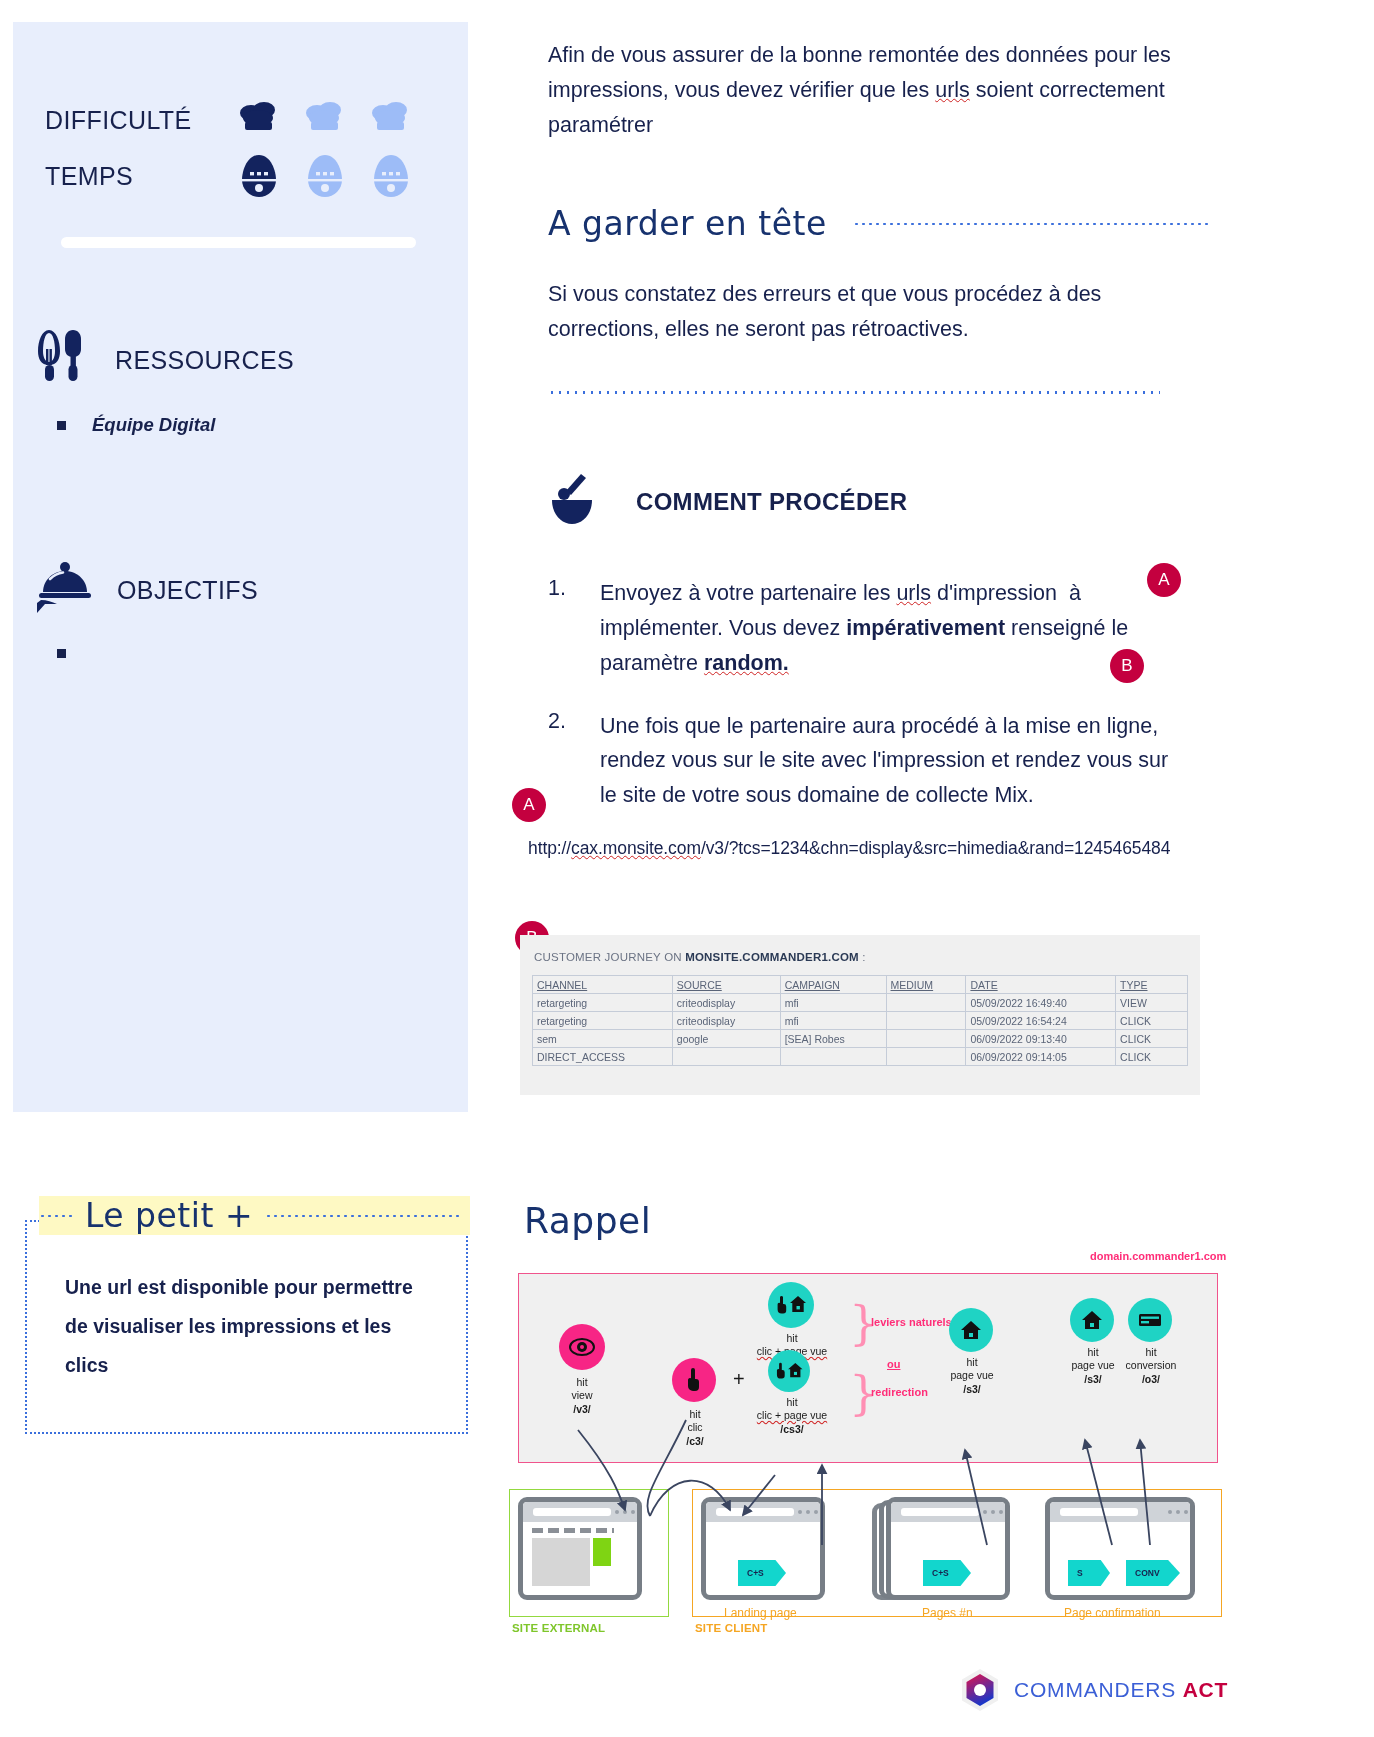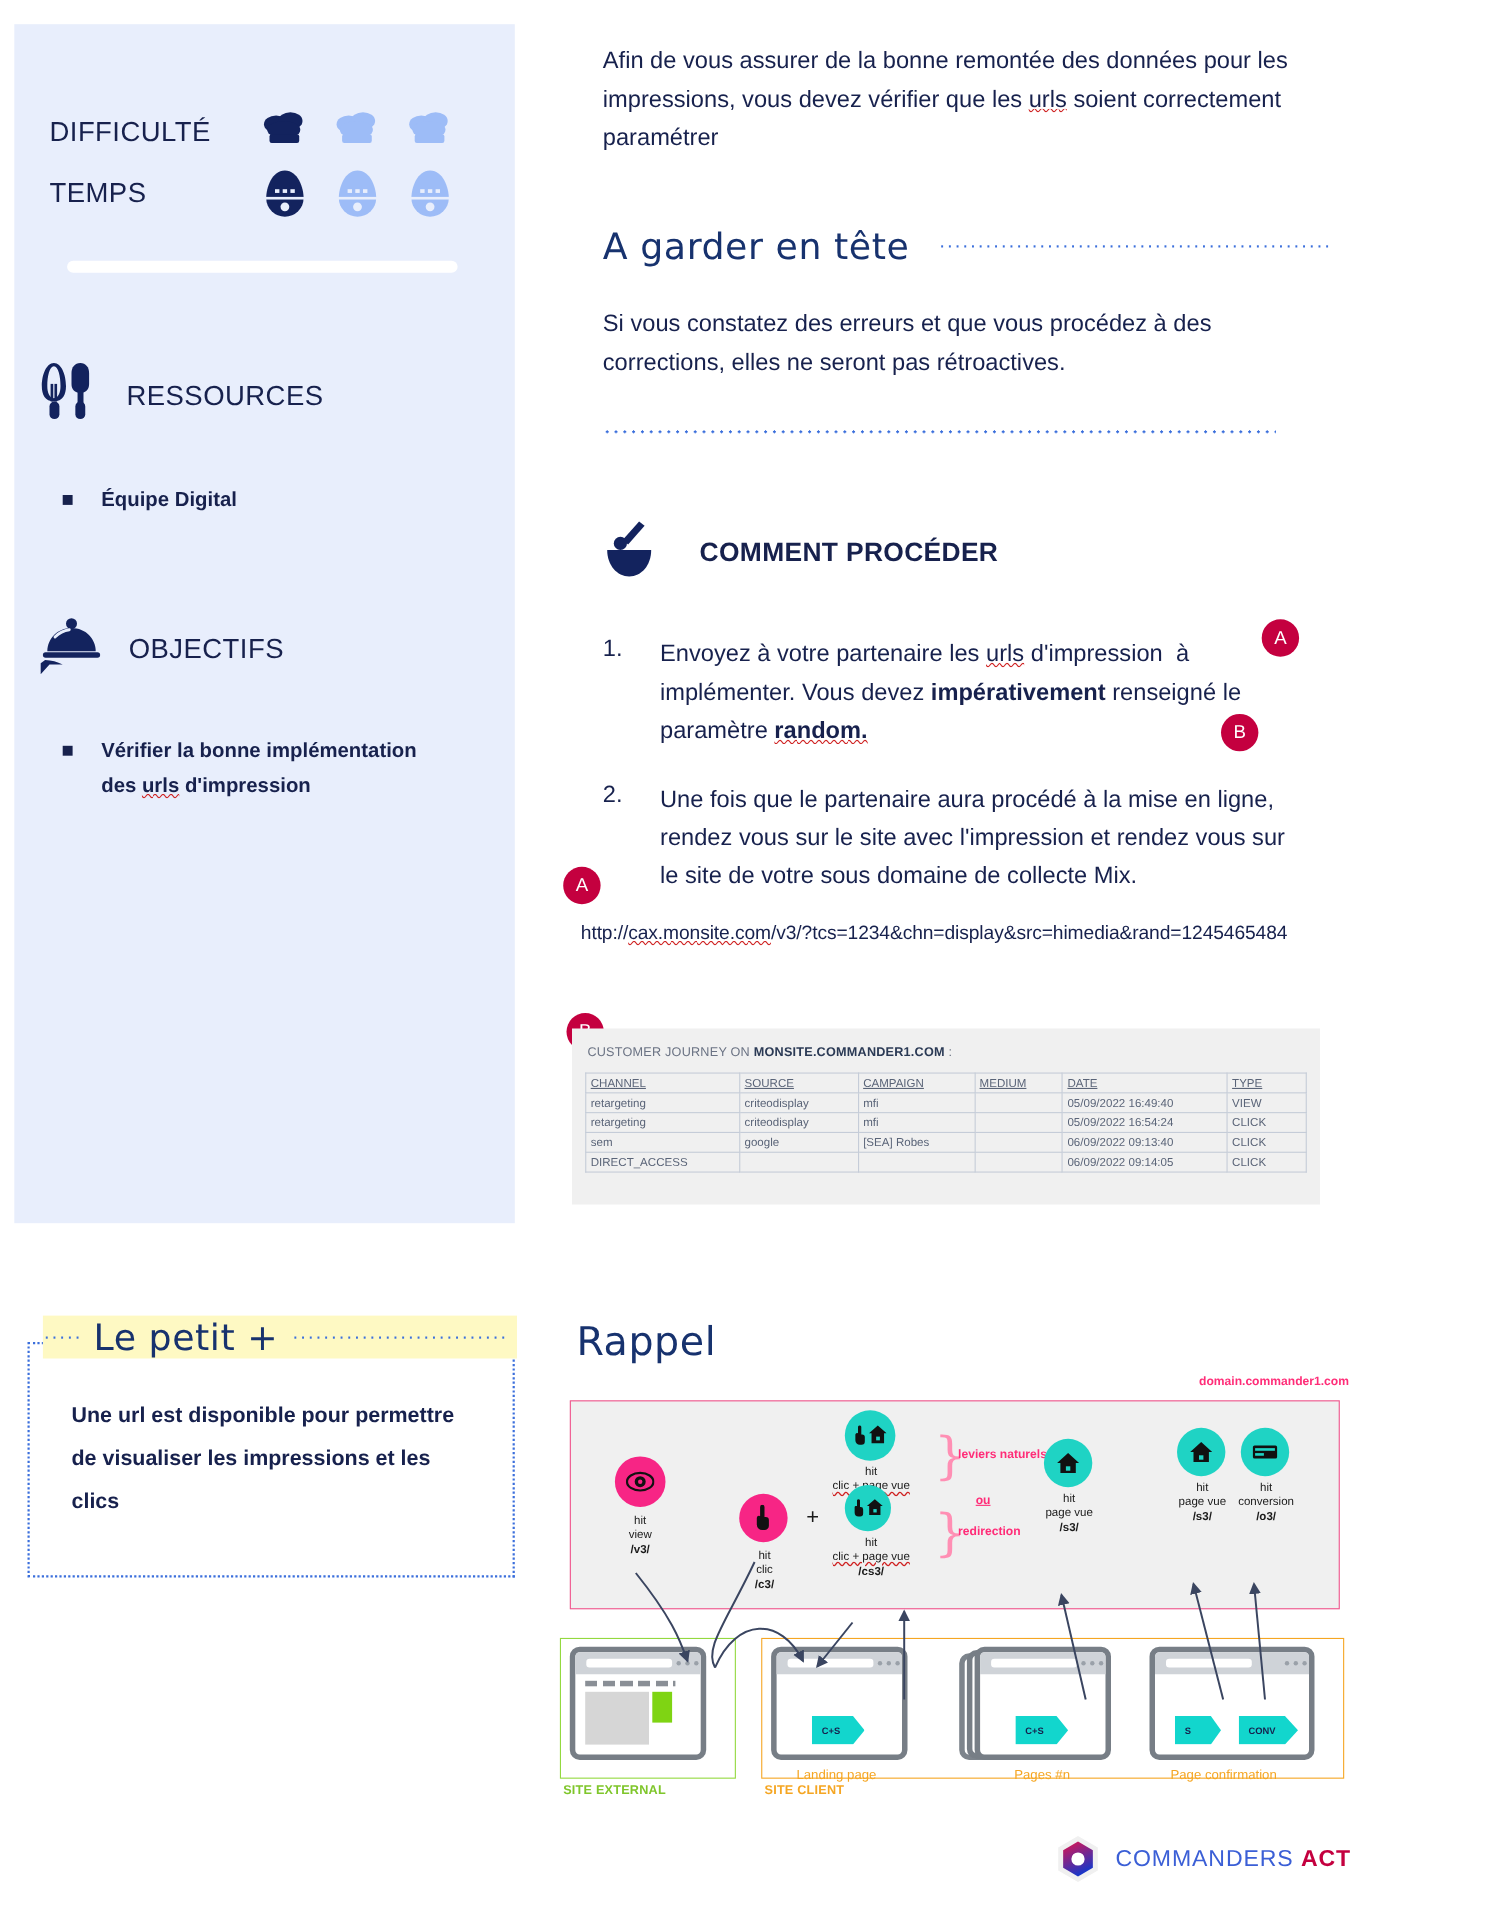--- a/index.html
+++ b/index.html
@@ -22,21 +22,21 @@
   .meta-label { font-size: 25px; letter-spacing: .4px; color: #17214d; width: 190px; }
   .meta-icons { display: flex; gap: 19px; align-items: center; }
   .icon-slot { width: 47px; height: 47px; display: flex; align-items: center; justify-content: center; }
   .divider-bar {
     position: absolute; left: 48px; top: 215px;
     width: 355px; height: 11px; background: #ffffff; border-radius: 6px;
   }
   .sb-section { position: absolute; left: 22px; width: 420px; }
   .sb-head { display: flex; align-items: center; gap: 22px; }
   .sb-head-title { font-size: 25px; letter-spacing: .4px; color: #17214d; }
-  .sb-bullets { margin-top: 44px; padding-left: 22px; }
+  .sb-bullets { margin-top: 16px; padding-left: 22px; font-style: italic; }
   .sb-bullet { display: flex; align-items: flex-start; gap: 26px; }
   .bullet-sq { width: 9px; height: 9px; background: #17214d; margin-top: 12px; flex: 0 0 9px; }
   .sb-bullet-text { font-size: 18.5px; font-weight: bold; line-height: 1.75; color: #17214d; }
   .u-wavy { text-decoration: underline; text-decoration-style: wavy; text-decoration-color: #cf2222; text-decoration-thickness: 1px; }
 
   
   .petit-wrap { position: absolute; left: 25px; top: 1196px; width: 445px; height: 240px; }
   .petit-box {
     position: absolute; left: 0; top: 24px; width: 443px; height: 214px;
     border: 2.5px dotted #3b6fdc;
@@ -264,24 +264,20 @@
           <path d="M6 41 c6 0 11 2 16 4 H10 L2 54 V44 z"></path>
           <path d="M22 43 c3 0 6 .6 8 1.6" stroke="#e8eefc" stroke-width="2" fill="none" stroke-linecap="round"></path>
         </g>
           </svg>
       </span>
       <span class="sb-head-title">OBJECTIFS</span>
     </div>
     <div class="sb-bullets">
       <div class="sb-bullet">
         <span class="bullet-sq"></span>
-        <span class="sb-bullet-text">
-          <span>Vérifier la bonne implémentation</span><br>
-          <span>des </span><span class="u-wavy">urls</span><span> d'impression</span>
-        </span>
       </div>
     </div>
   </div>
 </div>
 
 <div class="petit-wrap">
   <div class="petit-box"></div>
   <div class="petit-title-row">
     <span class="dots-seg" style="width:34px;"></span>
     <span class="script petit-title">Le petit +</span>

